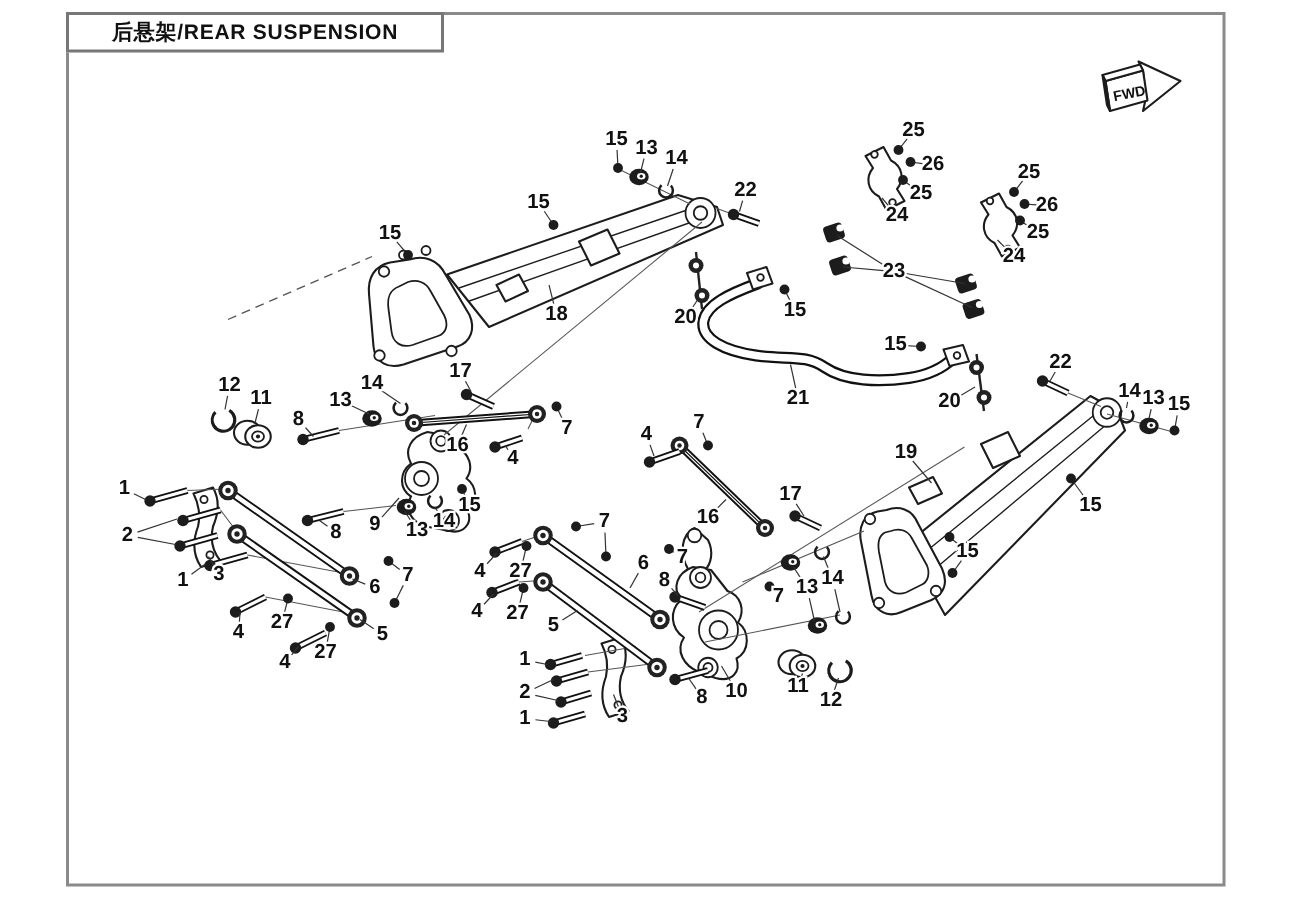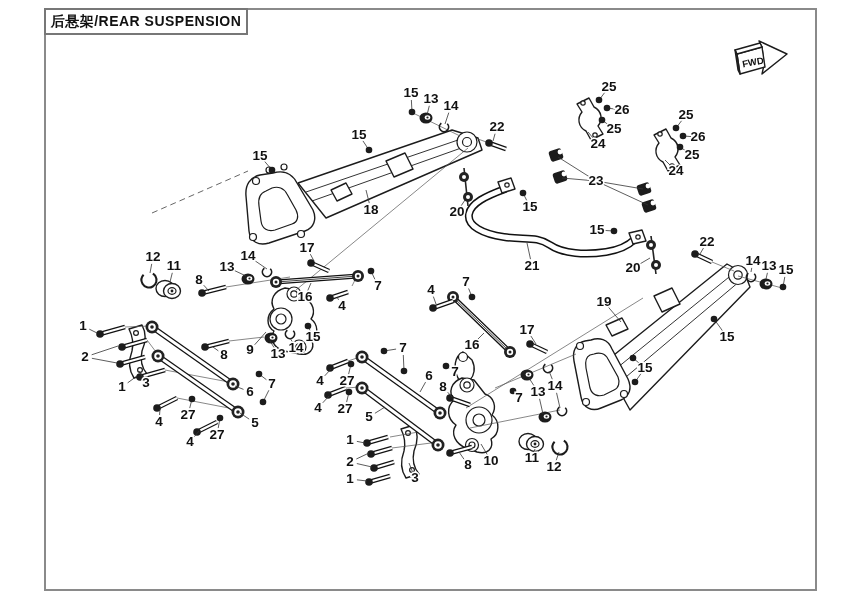--- a/index.html
+++ b/index.html
@@ -1,20 +1,20 @@
 <!DOCTYPE html>
 <html><head>
 <meta charset="utf-8">
 <style>
   html,body{margin:0;padding:0;background:#fff;}
   .page{position:relative;width:860px;height:600px;background:#fff;overflow:hidden;
         font-family:"Liberation Sans",sans-serif;}
   .frame{position:absolute;left:44px;top:8px;width:773px;height:583px;
          border:2px solid #8a8a8a;box-sizing:border-box;}
-  .titlebox{position:absolute;left:44px;top:8px;width:204px;height:27px;
+  .titlebox{position:absolute;left:44px;top:8px;width:252px;height:27px;
             border:2px solid #777;box-sizing:border-box;background:#fff;
             display:flex;align-items:center;justify-content:center;
             font-weight:bold;font-size:14px;color:#111;letter-spacing:.5px;z-index:3;}
   svg{position:absolute;left:0;top:0;z-index:2;}
   .part{fill:#fff;stroke:#1c1c1c;stroke-width:1.4;stroke-linejoin:round;}
   .inner{fill:none;stroke:#1c1c1c;stroke-width:.9;}
   .hole{fill:#fff;stroke:#1c1c1c;stroke-width:1.2;}
   .callout-label{font:bold 13.5px "Liberation Sans",sans-serif;fill:#111;
                  paint-order:stroke;stroke:#fff;stroke-width:3px;}
 </style>

